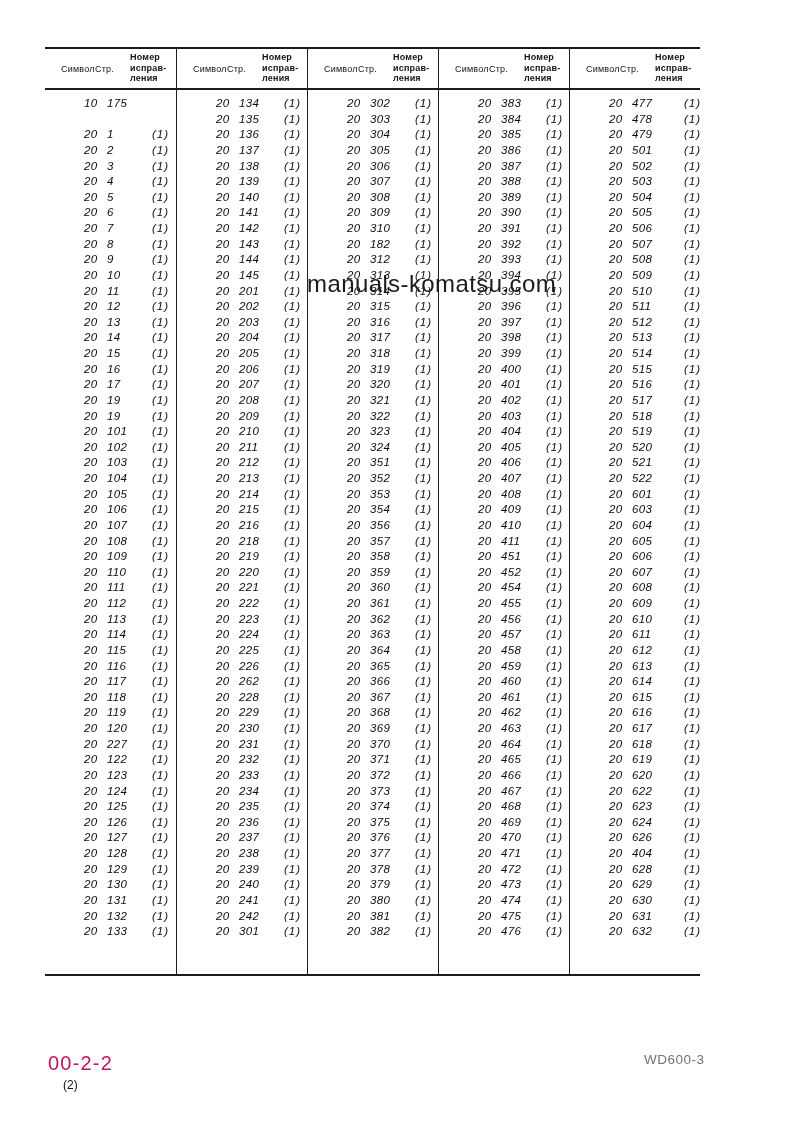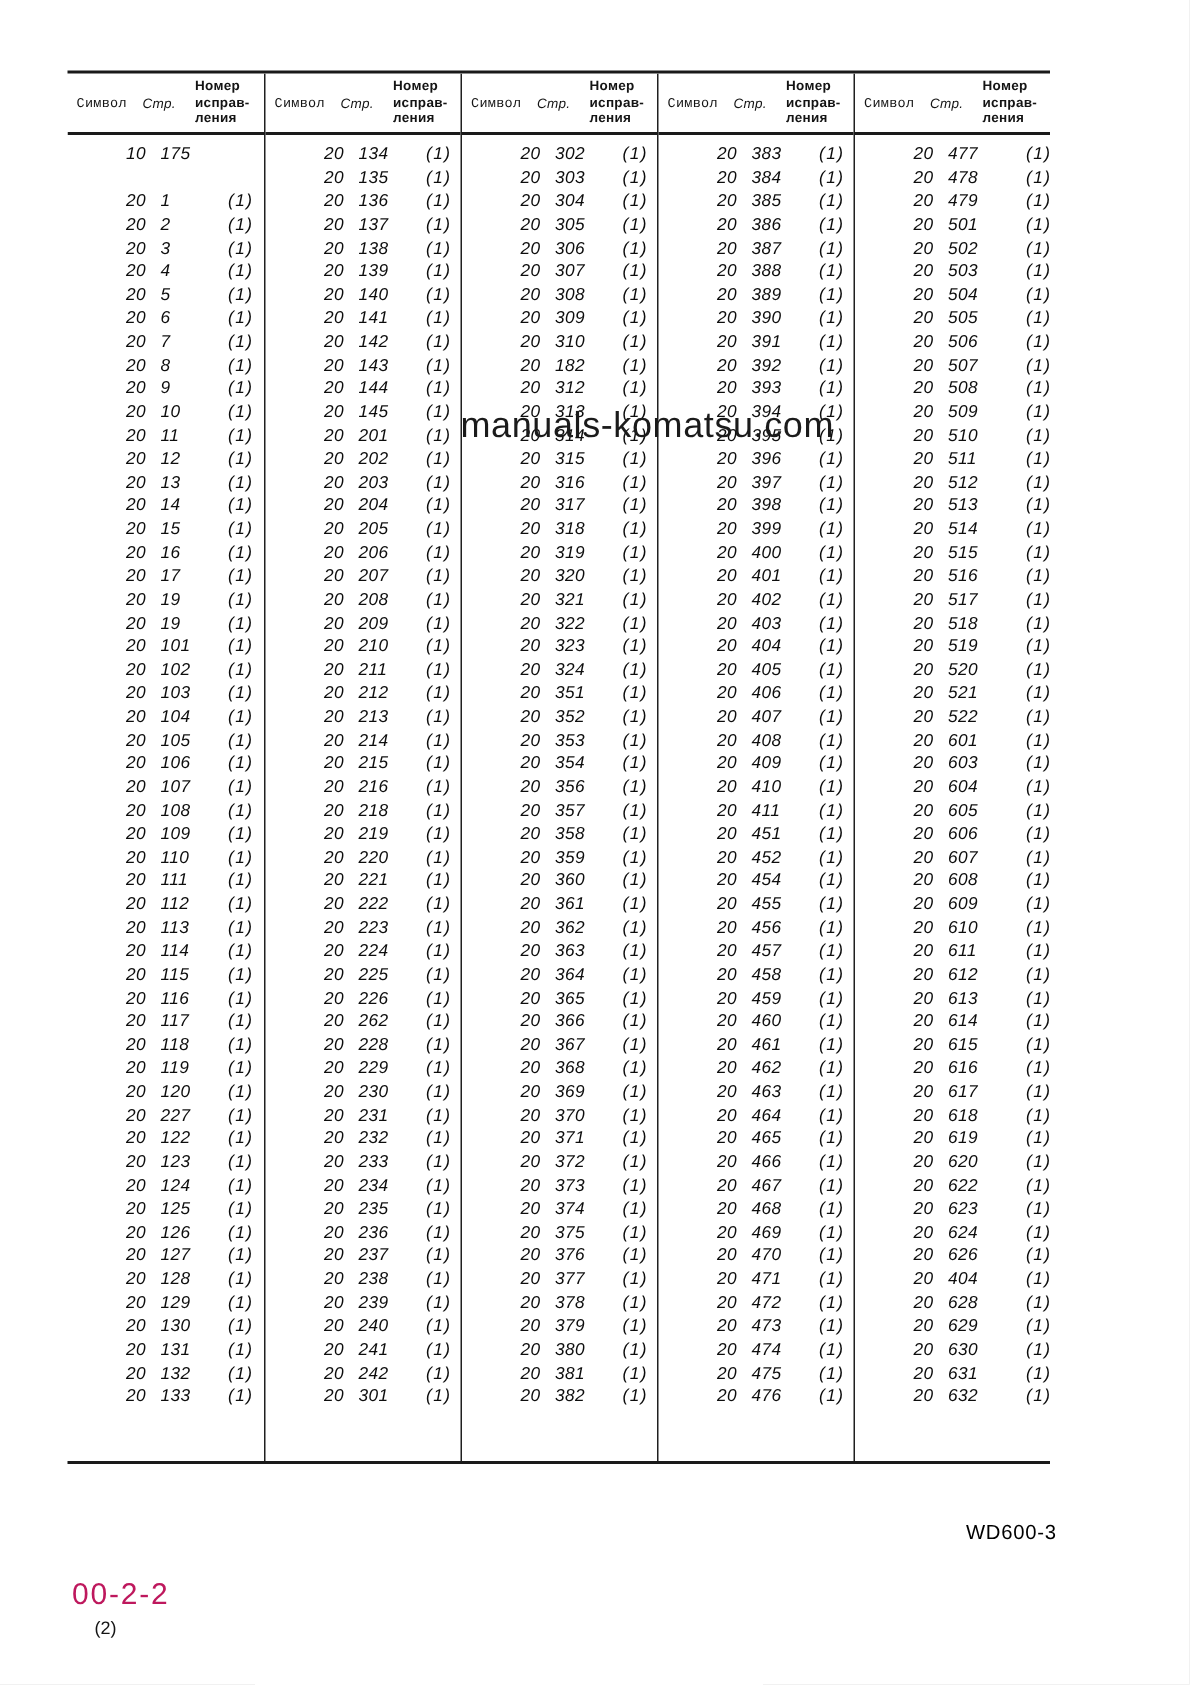--- a/index.html
+++ b/index.html
@@ -24,41 +24,41 @@
   }
   .groups{position:absolute;left:0;top:0;right:0;bottom:0;display:flex;}
   .group{width:131px;box-sizing:border-box;position:relative;flex:none;}
   .group + .group{border-left:1.5px solid #1f1f1f;}
   
   .ghead{
     position:relative;height:39px;
     border-bottom:2px solid #1a1a1a;
     font-size:9px;letter-spacing:0.2px;color:#141414;
   }
-  .h-sym{position:absolute;left:6px;top:15px;font-family:Liberation Mono, monospace;}
-  .h-pg{position:absolute;left:50px;top:15px;font-style:italic;}
+  .h-sym{position:absolute;left:16px;top:15px;}
+  .h-pg{position:absolute;left:50px;top:15px;}
   .h-rev{position:absolute;left:85px;top:3px;line-height:10.5px;font-weight:bold;}
   .h-rev span{display:block;}
   
   .grows{position:absolute;left:0;top:48px;right:0;font-style:italic;}
   .trow{position:relative;height:15.63px;font-size:11.5px;letter-spacing:0.3px;color:#0d0d0d;}
   .trow .sym{position:absolute;left:39px;top:0;}
   .trow .pg{position:absolute;left:62px;top:0;}
   .trow .rev{position:absolute;left:107px;top:0;letter-spacing:1px;}
   .group:last-child .trow .rev{left:114px;}
   
   .watermark{
     position:absolute;left:307px;top:270px;
     font-size:24px;color:#1b1b1b;letter-spacing:0.4px;
     z-index:3;white-space:nowrap;
   }
   
   .footer-code{position:absolute;left:48px;top:1052px;font-size:20px;letter-spacing:1.2px;color:#be185d;}
   .footer-sub{position:absolute;left:63px;top:1078px;font-size:12px;color:#141414;}
-  .footer-model{position:absolute;left:644px;top:1014px;font-size:13.5px;letter-spacing:0.5px;color:#000000;}
+  .footer-model{position:absolute;left:644px;top:1052px;font-size:13.5px;letter-spacing:0.5px;color:#737373;}
 </style>
 </head>
 <body>
 
 <div class="page">
 
   <div class="tbl">
     <div class="groups">
 
       <div class="group">

